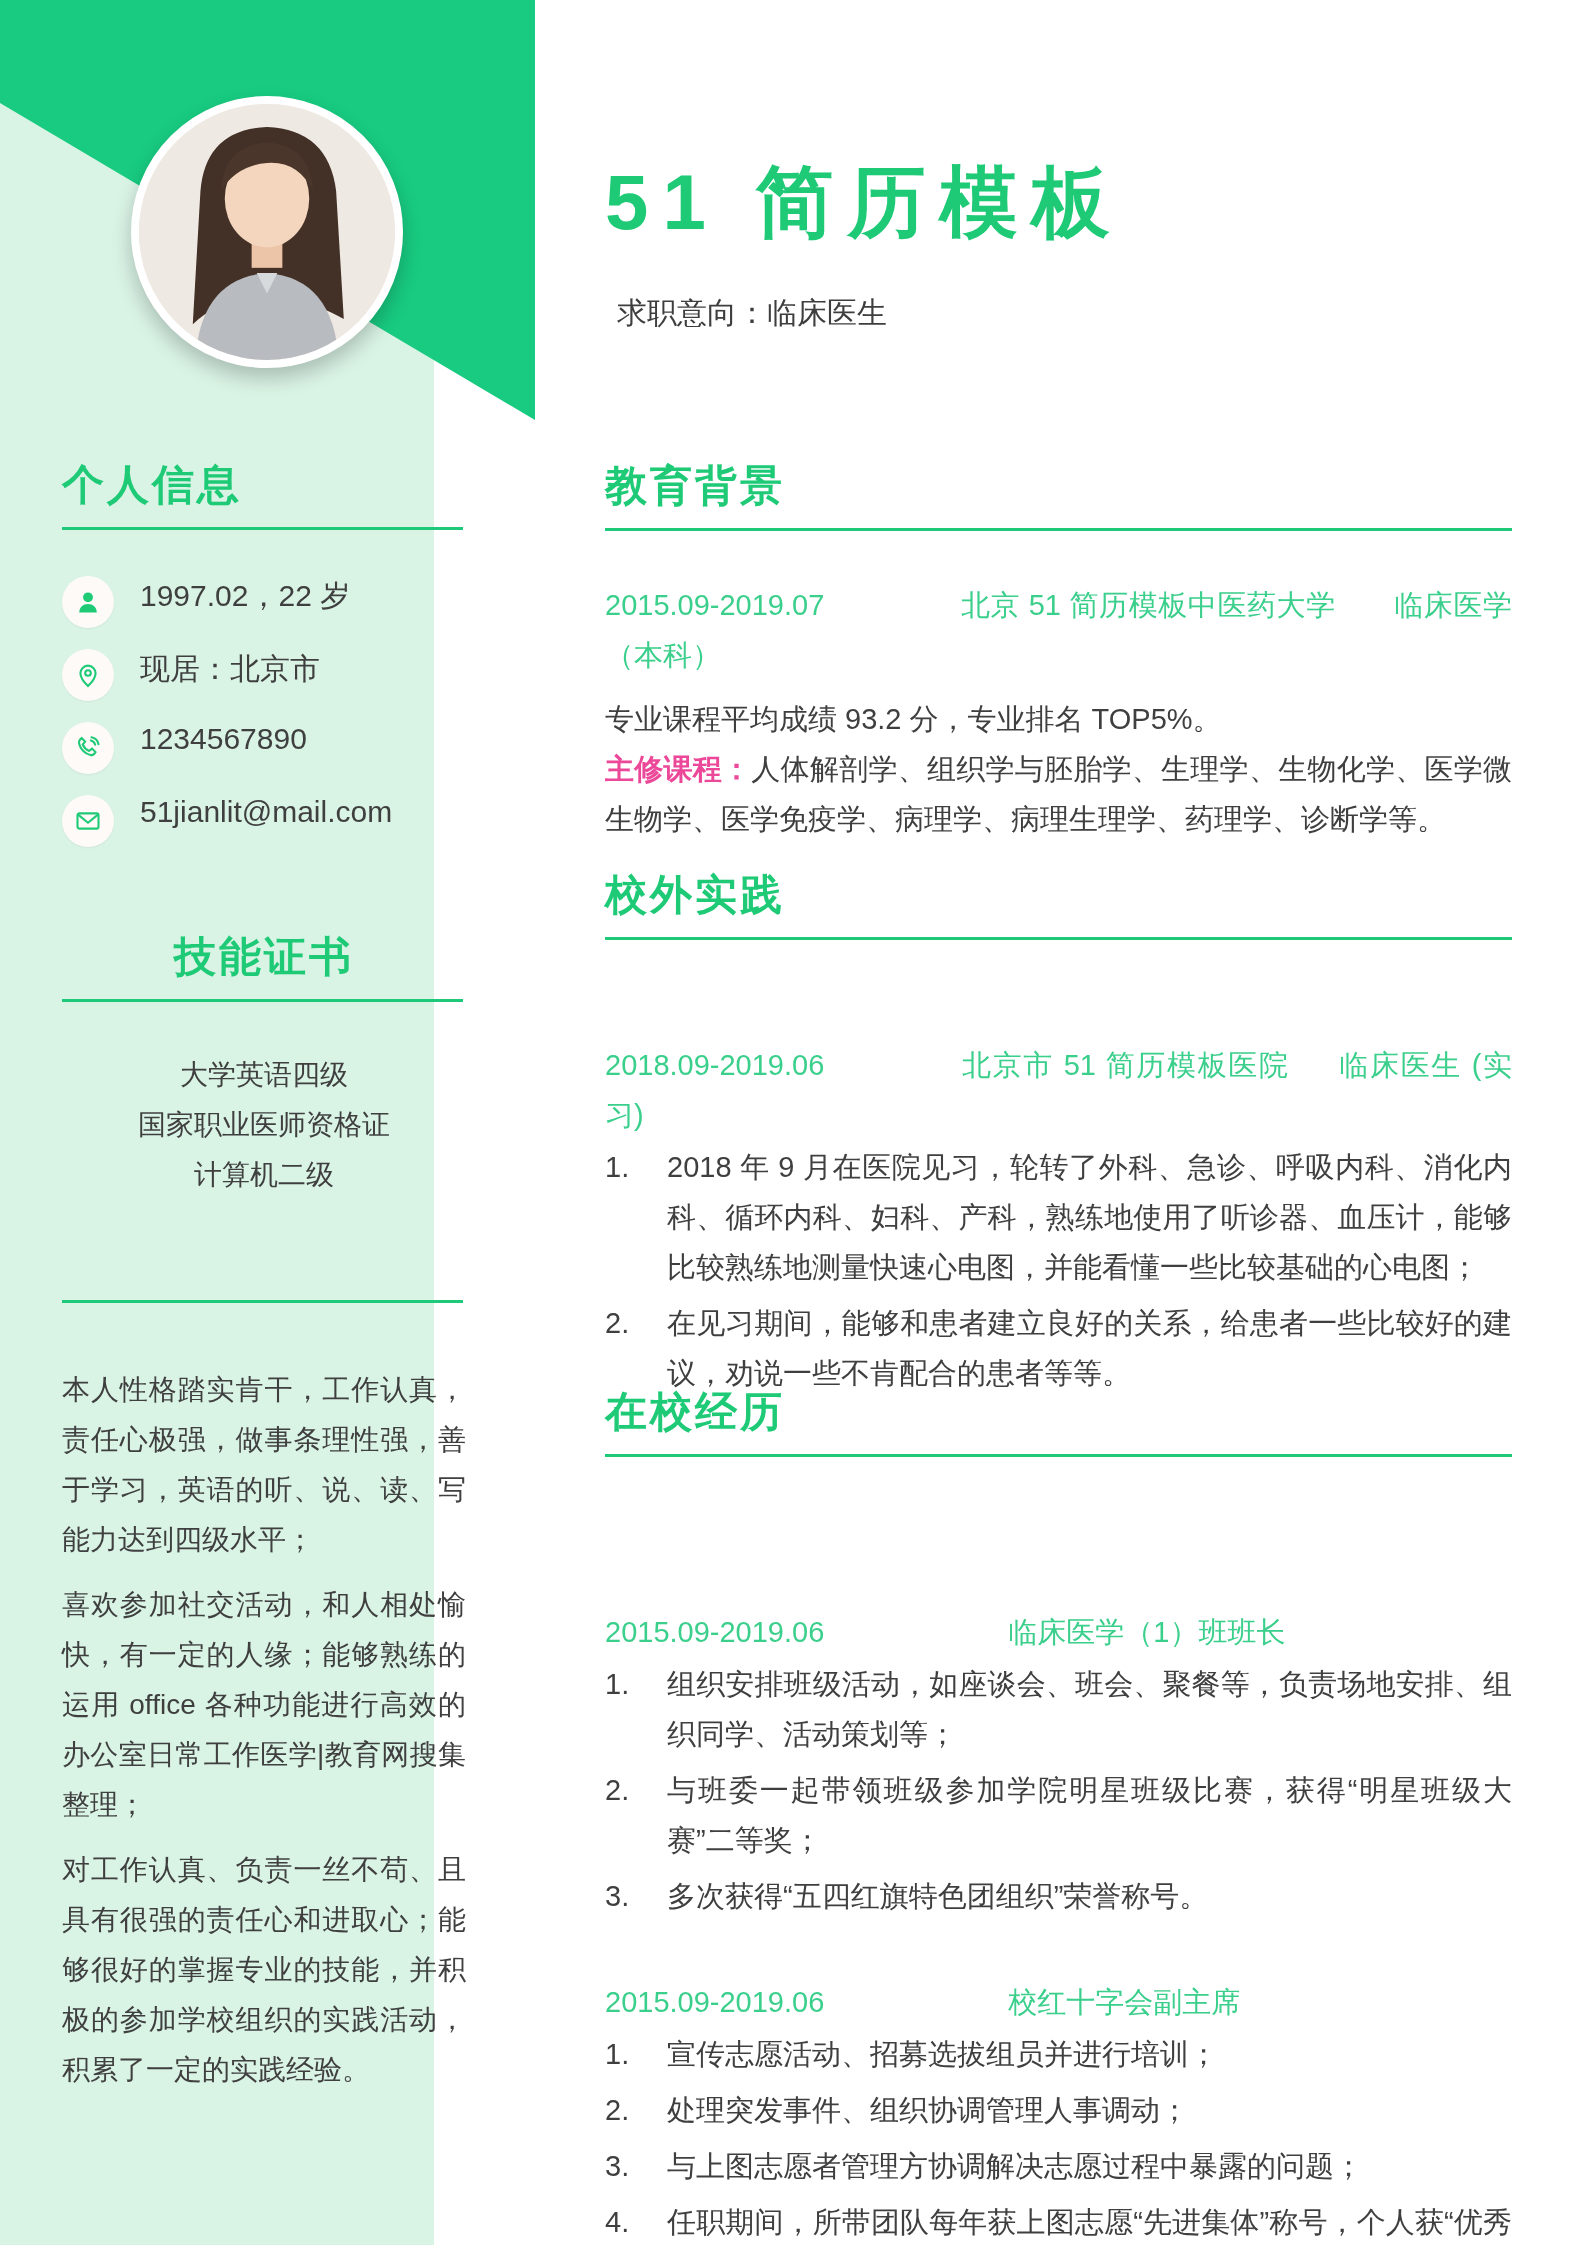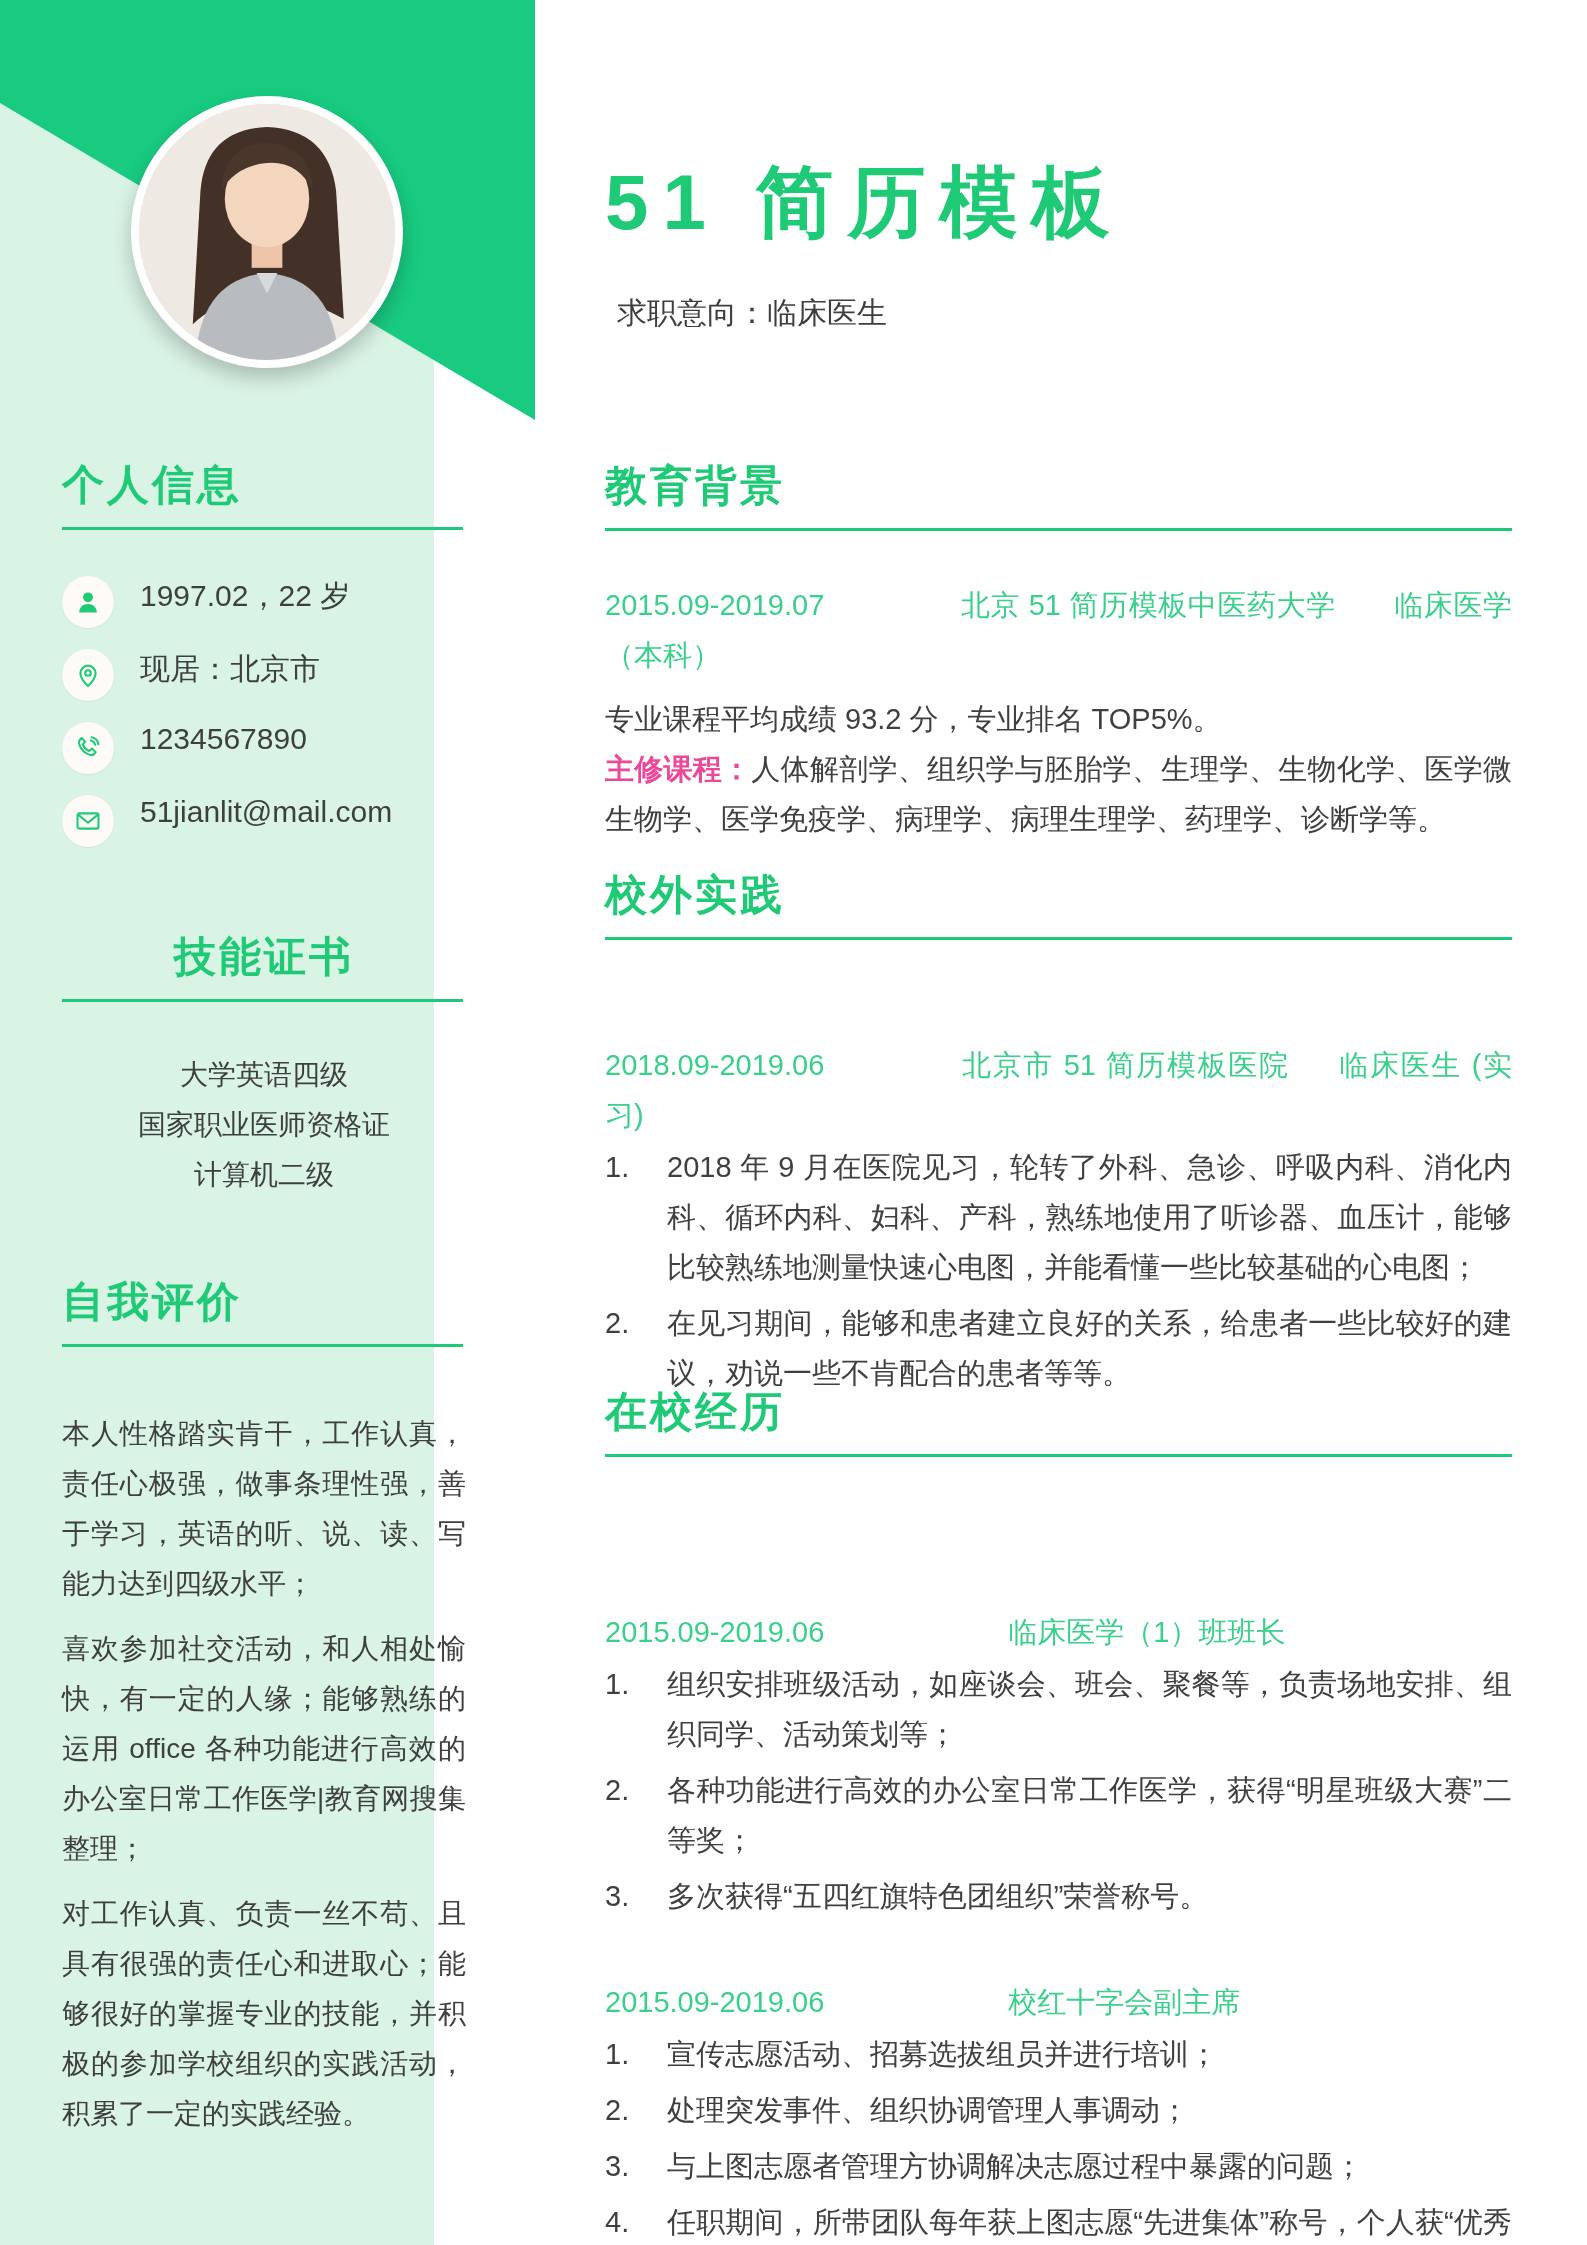--- a/index.html
+++ b/index.html
@@ -130,21 +130,20 @@
     <h2 class="sec-h">技能证书</h2>
     <div class="rule"></div>
     <div class="plain-list">
       <div>大学英语四级</div>
       <div>国家职业医师资格证</div>
       <div>计算机二级</div>
     </div>
   </section>
 
   <section class="side-sec" style="top:1280px;">
-    <h2 class="sec-h">自我评价</h2>
     <div class="rule"></div>
     <div class="side-pars">
       <p class="side-par">本人性格踏实肯干，工作认真，责任心极强，做事条理性强，善于学习，英语的听、说、读、写能力达到四级水平；</p>
       <p class="side-par">喜欢参加社交活动，和人相处愉快，有一定的人缘；能够熟练的运用 office 各种功能进行高效的办公室日常工作医学|教育网搜集整理；</p>
       <p class="side-par">对工作认真、负责一丝不苟、且具有很强的责任心和进取心；能够很好的掌握专业的技能，并积极的参加学校组织的实践活动，积累了一定的实践经验。</p>
     </div>
   </section>
 </aside>
 
 <main class="main">
@@ -176,21 +175,21 @@
 
   <section class="main-sec sec-campus">
     <h2 class="sec-h">在校经历</h2>
     <div class="rule"></div>
 
     <p class="green-line mt-campus-date1">
       <span>2015.09-2019.06</span><span class="gap gap-d"></span><span>临床医学（1）班班长</span>
     </p>
     <ol class="numlist">
       <li>组织安排班级活动，如座谈会、班会、聚餐等，负责场地安排、组织同学、活动策划等；</li>
-      <li>各种功能进行高效的办公室日常工作医学，获得“明星班级大赛”二等奖；</li>
+      <li>与班委一起带领班级参加学院明星班级比赛，获得“明星班级大赛”二等奖；</li>
       <li>多次获得“五四红旗特色团组织”荣誉称号。</li>
     </ol>
 
     <p class="green-line mt-campus-date2">
       <span>2015.09-2019.06</span><span class="gap gap-d"></span><span>校红十字会副主席</span>
     </p>
     <ol class="numlist">
       <li>宣传志愿活动、招募选拔组员并进行培训；</li>
       <li>处理突发事件、组织协调管理人事调动；</li>
       <li>与上图志愿者管理方协调解决志愿过程中暴露的问题；</li>

